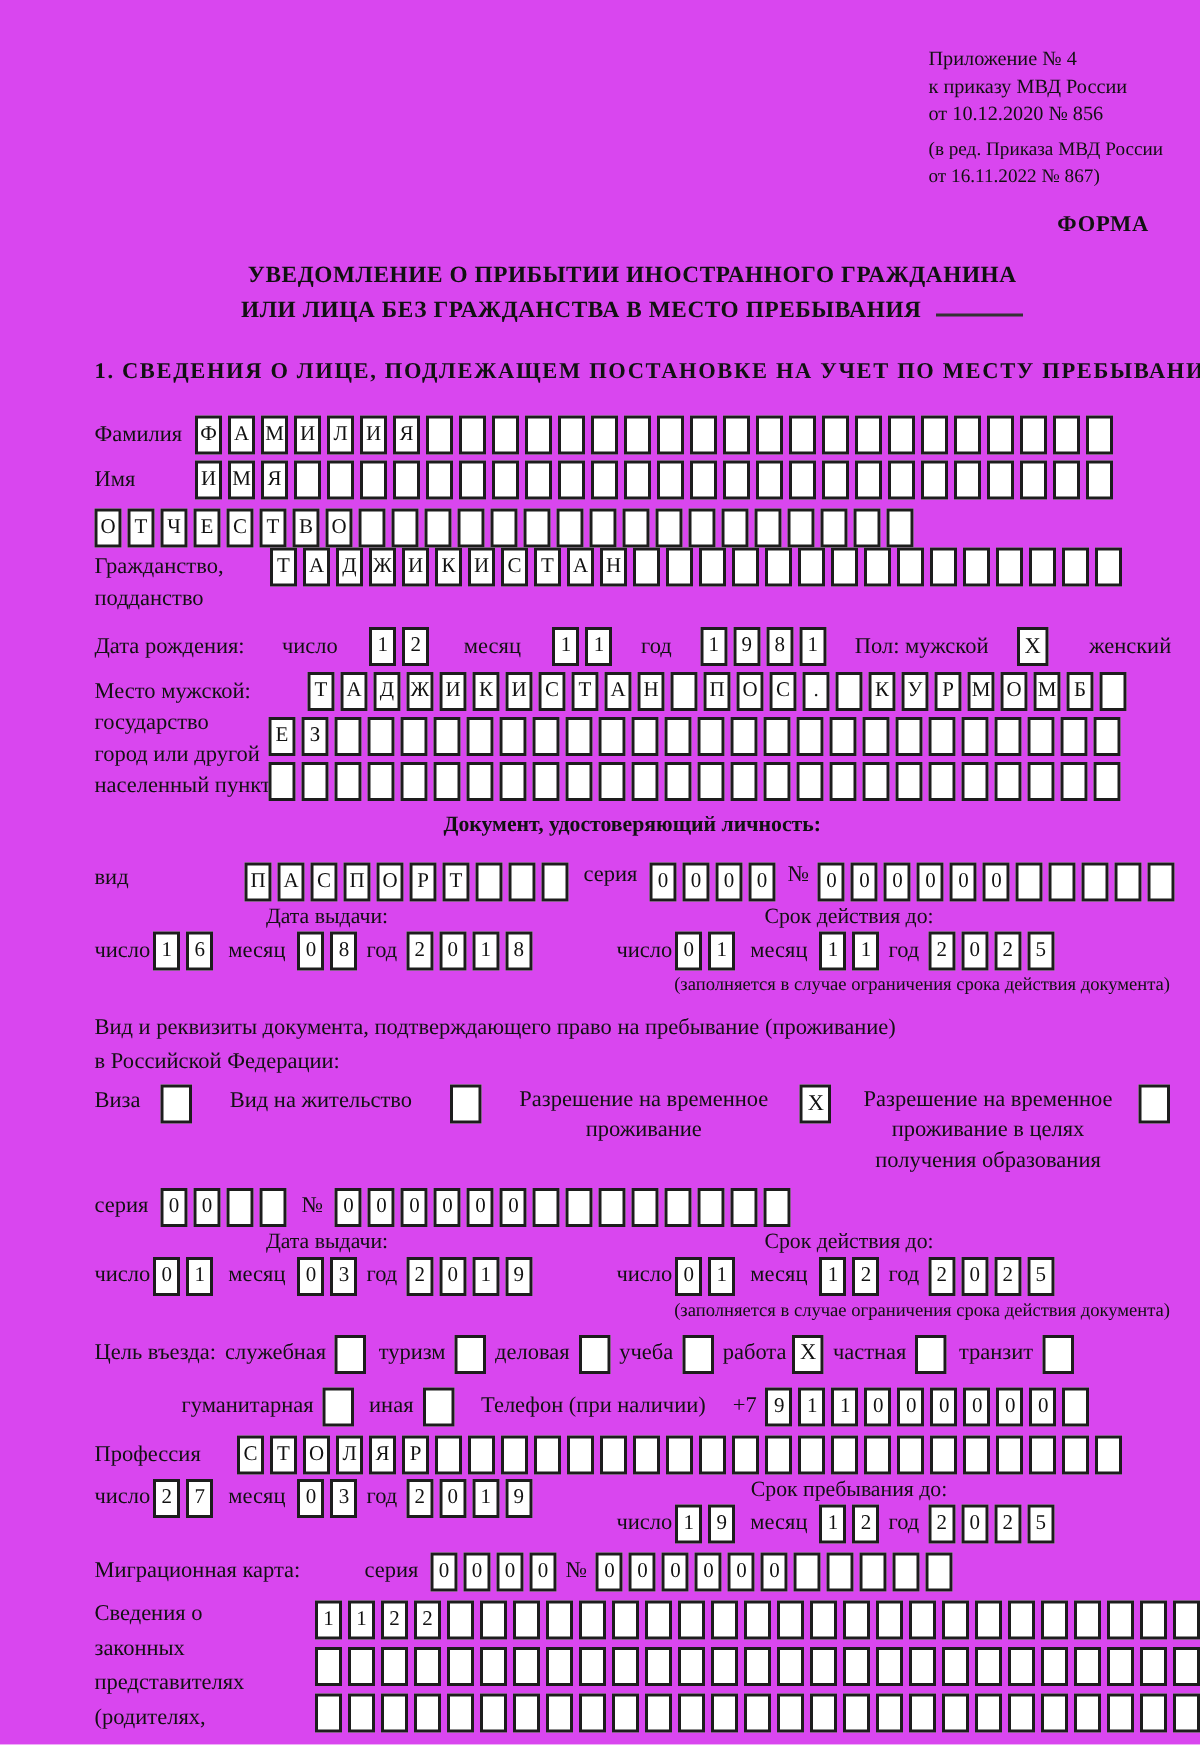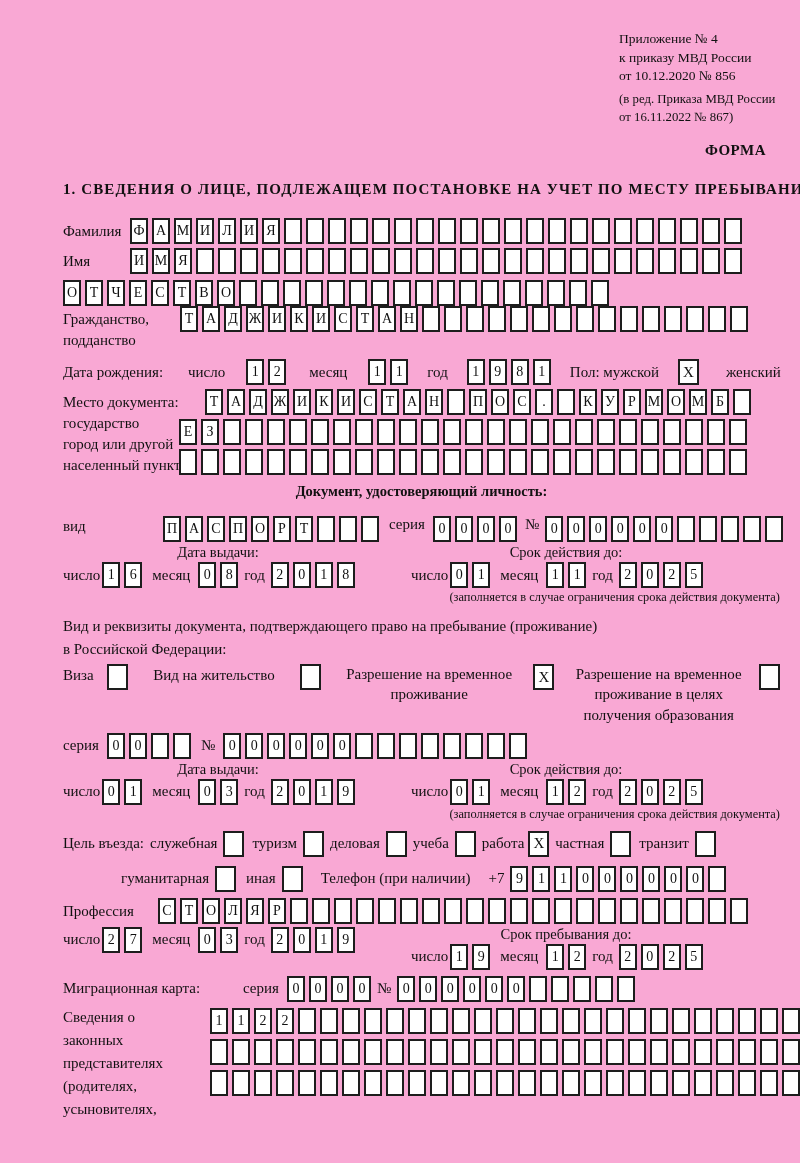--- a/index.html
+++ b/index.html
@@ -1,18 +1,18 @@
 <!DOCTYPE html>
 <html><head>
 <meta charset="utf-8">
 <style>
   html,body{margin:0;padding:0;background:#ffffff;}
   body{width:800px;font-family:"Liberation Serif", serif;color:#111;}
   .page{position:relative;width:800px;height:1163px;box-sizing:border-box;
-        padding:30px 20px 0 63px;overflow:hidden;background:#f9a8d4;}
+        padding:30px 20px 0 63px;overflow:hidden;background:#d946ef;}
   
   .appendix{margin-left:556px;font-size:13.5px;line-height:1.38;}
   .revision{margin-top:5px;font-size:12.8px;line-height:1.38;}
   .forma{margin-top:16px;text-align:right;padding-right:14px;font-weight:bold;font-size:15px;letter-spacing:.5px;}
   .title{margin-top:14px;text-align:center;font-weight:bold;font-size:15.5px;line-height:1.45;letter-spacing:.4px;}
   .blankline{display:inline-block;width:58px;border-bottom:2px solid #333;height:12px;margin-left:10px;}
   .sect{margin-top:22px;font-weight:bold;font-size:15px;letter-spacing:1.1px;white-space:nowrap;}
   
   .frow{display:flex;align-items:flex-start;}
   .flabel{font-size:15px;line-height:1.4;padding-top:3px;flex:none;}
@@ -62,20 +62,26 @@
     <div>к приказу МВД России</div>
     <div>от 10.12.2020 № 856</div>
     <div class="revision">
       <div>(в ред. Приказа МВД России</div>
       <div>от 16.11.2022 № 867)</div>
     </div>
   </div>
 
   <div class="forma">ФОРМА</div>
 
+  <div class="title">
+    <div>УВЕДОМЛЕНИЕ О ПРИБЫТИИ ИНОСТРАННОГО ГРАЖДАНИНА</div>
+    <div>
+      <span>ИЛИ ЛИЦА БЕЗ ГРАЖДАНСТВА В МЕСТО ПРЕБЫВАНИЯ</span><span class="blankline"></span>
+    </div>
+  </div>
 
   <div class="sect">1. СВЕДЕНИЯ О ЛИЦЕ, ПОДЛЕЖАЩЕМ ПОСТАНОВКЕ НА УЧЕТ ПО МЕСТУ ПРЕБЫВАНИЯ</div>
 
   <div class="frow mt20">
     <span class="flabel w67">Фамилия</span>
     <span class="cells">
         <span class="cell">Ф</span>
         <span class="cell">А</span>
         <span class="cell">М</span>
         <span class="cell">И</span>
@@ -225,21 +231,21 @@
         <span class="cell">1</span>
       </span>
     <span class="dlbl ml6">Пол: мужской</span>
     <span class="cbx ml6">X</span>
     <span class="dlbl ml14">женский</span>
     <span class="cbx ml14"></span>
   </div>
 
   <div class="bp">
     <span class="flabel w142">
-      <span>Место документа:</span><br>
+      <span>Место мужской:</span><br>
       <span>государство</span><br>
       <span>город или другой</span><br>
       <span>населенный пункт</span>
     </span>
     <span class="bp-rows">
       <span class="cells">
           <span class="cell">Т</span>
           <span class="cell">А</span>
           <span class="cell">Д</span>
           <span class="cell">Ж</span>

